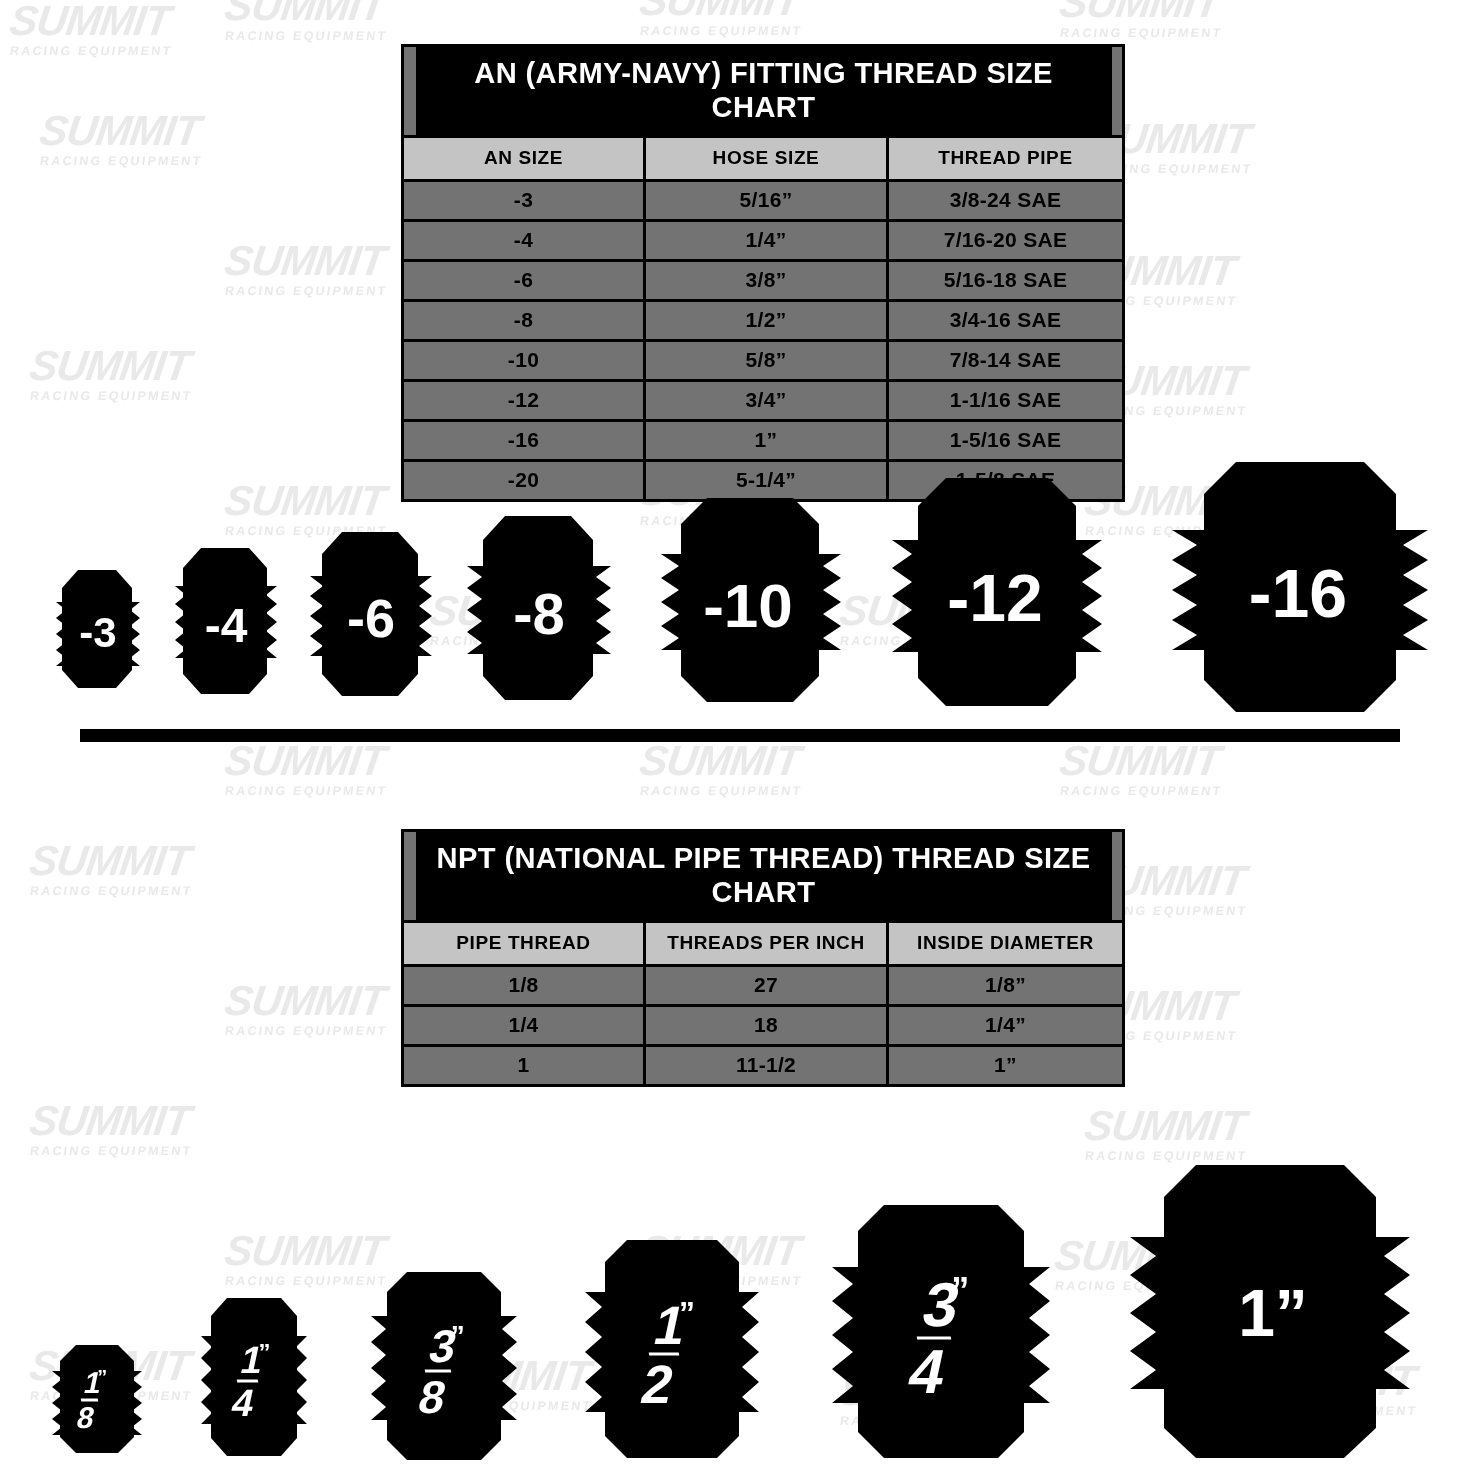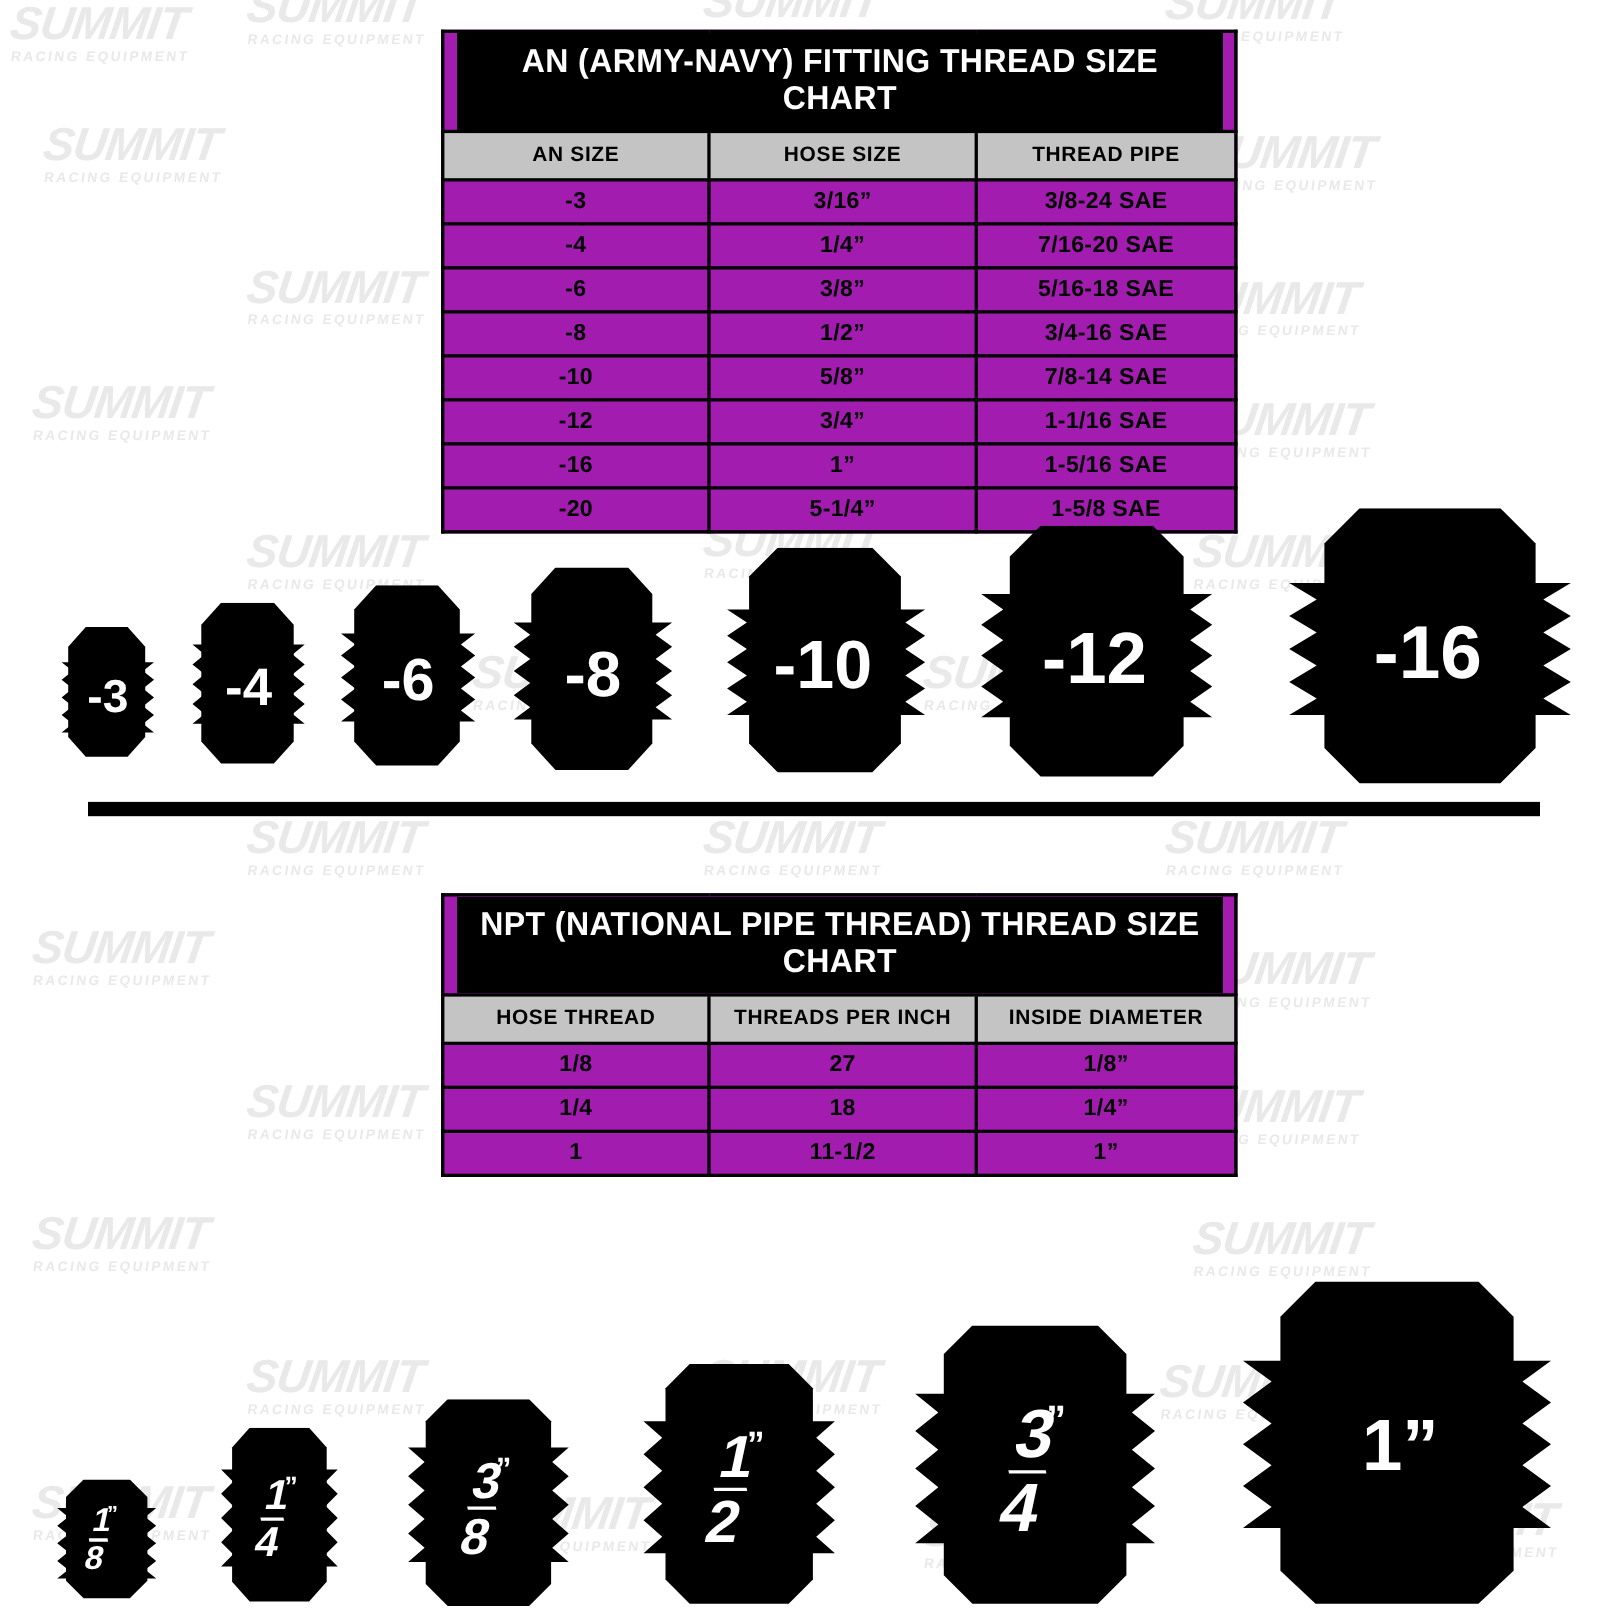--- a/index.html
+++ b/index.html
@@ -49,21 +49,22 @@
   }
 
   
   .table-wrap {
     position: absolute;
     z-index: 2;
   }
   table.chart {
     border-collapse: collapse;
     table-layout: fixed;
-    background: #a21caf;
+    background: #737373;
+    margin-top: 17px;
   }
   table.chart th.title {
     background: #000000;
     color: #ffffff;
     font-size: 30px;
     font-weight: bold;
     letter-spacing: 0.4px;
     padding: 9px 4px 11px 4px;
     text-align: center;
     font-family: "Liberation Sans", sans-serif;
@@ -279,21 +280,21 @@
         </tr>
         <tr>
           <th class="colhead" style="width:231px;">AN SIZE</th>
           <th class="colhead" style="width:232px;">HOSE SIZE</th>
           <th class="colhead" style="width:225px;">THREAD PIPE</th>
         </tr>
       </thead>
       <tbody>
         <tr>
             <td>-3</td>
-            <td>3/16”</td>
+            <td>5/16”</td>
             <td>3/8-24 SAE</td>
           </tr>
         <tr>
             <td>-4</td>
             <td>1/4”</td>
             <td>7/16-20 SAE</td>
           </tr>
         <tr>
             <td>-6</td>
             <td>3/8”</td>
@@ -393,21 +394,21 @@
 
   <div class="divider" style="left:80px; top:729px; width:1320px; height:13px;"></div>
 
   <div class="table-wrap" style="left:401px; top:812px;">
     <table class="chart">
       <thead>
         <tr>
           <th class="title" colspan="3">NPT (NATIONAL PIPE THREAD) THREAD SIZE CHART</th>
         </tr>
         <tr>
-          <th class="colhead" style="width:231px;">HOSE THREAD</th>
+          <th class="colhead" style="width:231px;">PIPE THREAD</th>
           <th class="colhead" style="width:232px;">THREADS PER INCH</th>
           <th class="colhead" style="width:225px;">INSIDE DIAMETER</th>
         </tr>
       </thead>
       <tbody>
         <tr>
             <td>1/8</td>
             <td>27</td>
             <td>1/8”</td>
           </tr>

